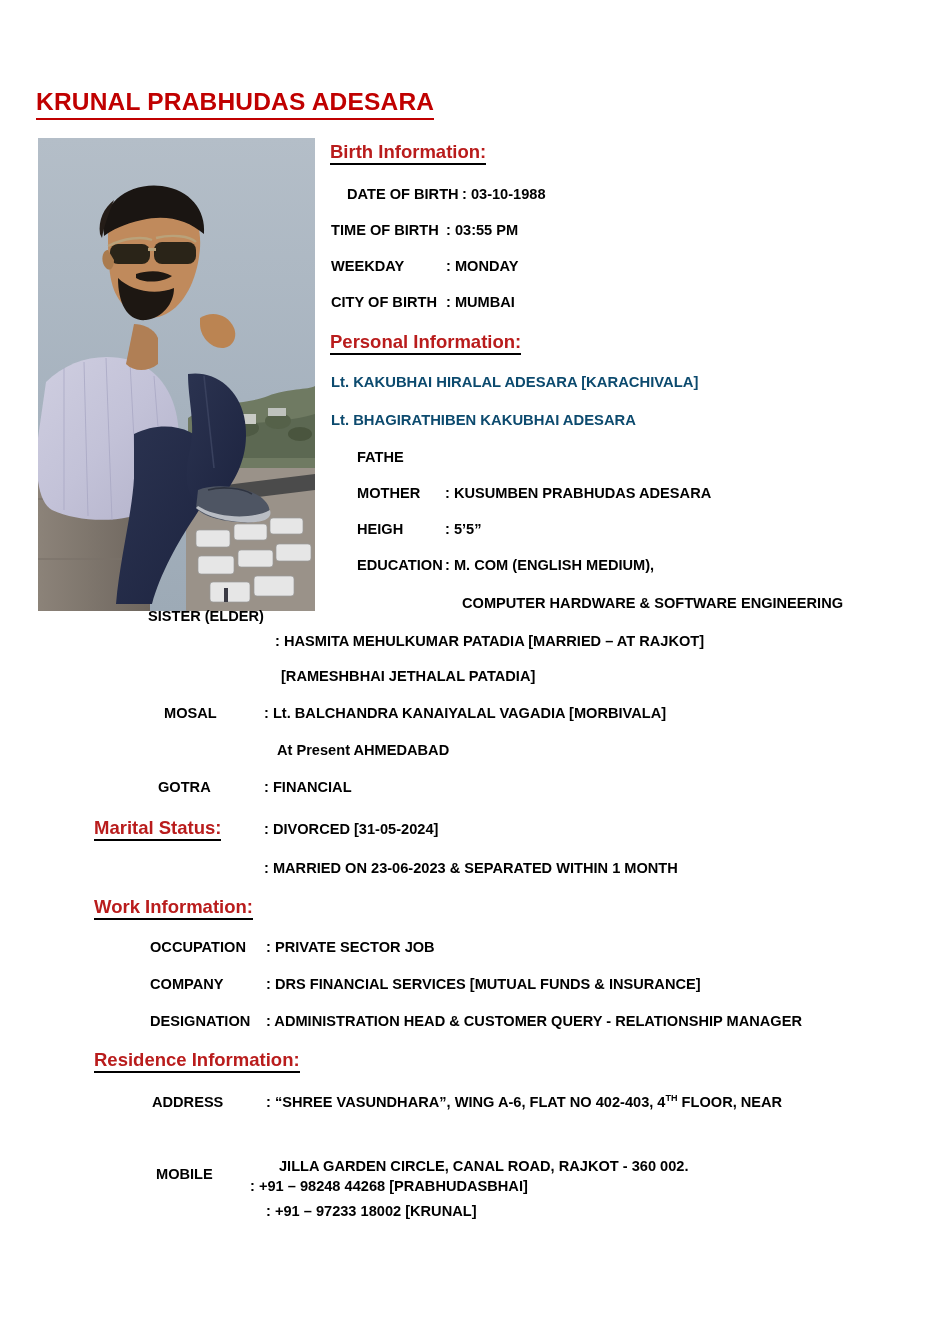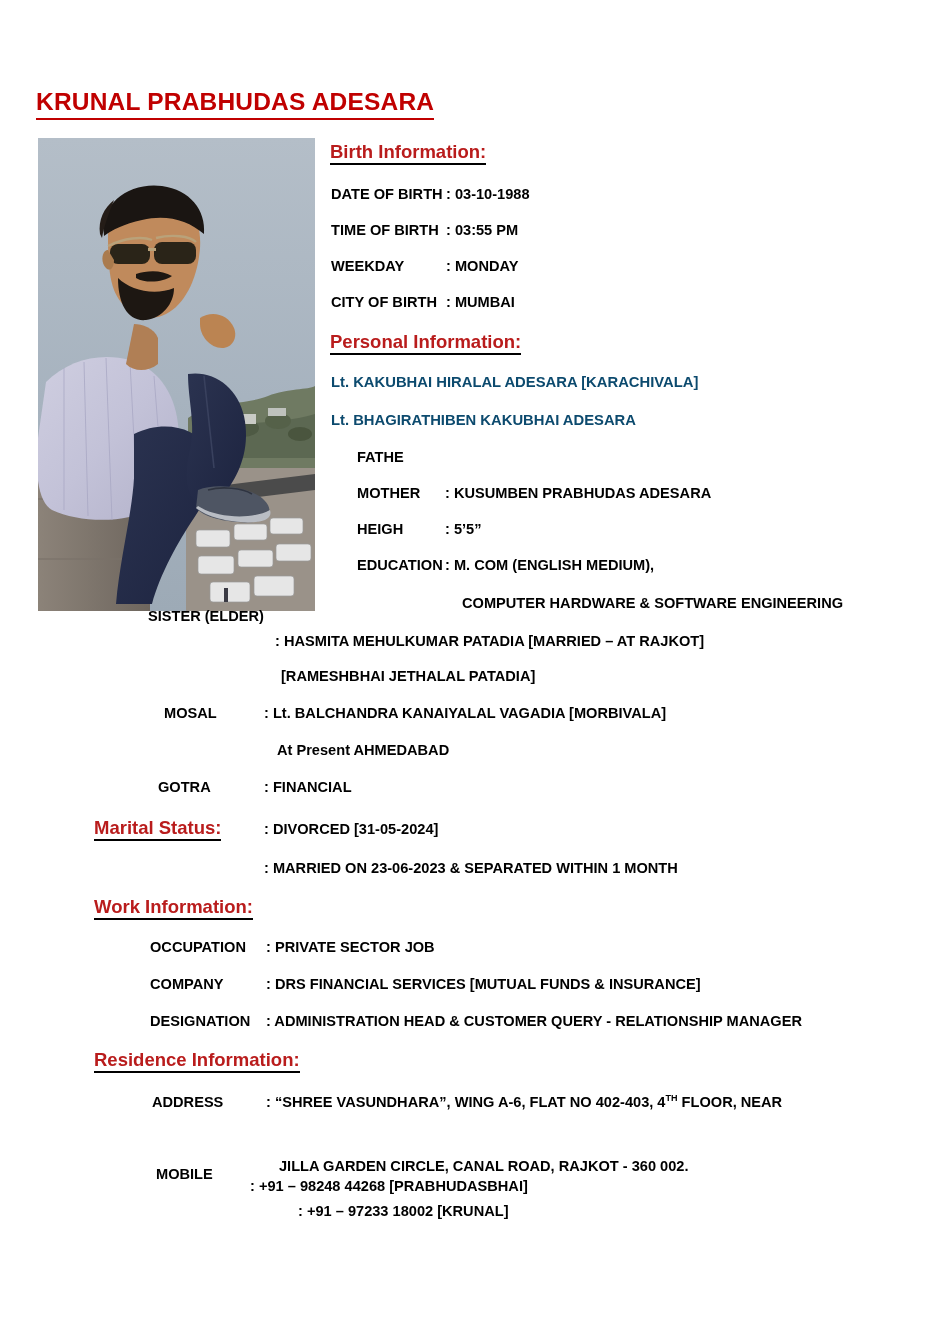--- a/index.html
+++ b/index.html
@@ -178,21 +178,21 @@
     <path d="M158,370 C170,380 198,386 218,384 C230,383 234,378 232,372 C214,382 178,380 160,368 Z" fill="#b9bdc4"></path>
     <path d="M170,352 C184,348 204,350 214,356" stroke="#2f3440" stroke-width="1.6" fill="none"></path>
 
     <path d="M162,180 C174,172 190,176 196,190 C200,200 194,210 184,210 C172,210 162,198 162,186 Z" fill="#bb8452"></path>
   </svg>
 </div>
 
 <div class="section-head" style="left:330px; top:142px;">Birth Information:</div>
 
 <div class="row" style="left:331px; top:186px;">
-  <span class="lbl" style="width:115px;">DATE OF BIRTH</span>
+  <span class="lbl" style="width:115px;margin-left:16px;">DATE OF BIRTH</span>
   <span class="val">: 03-10-1988</span>
 </div>
 <div class="row" style="left:331px; top:222px;">
   <span class="lbl" style="width:115px;">TIME OF BIRTH</span>
   <span class="val">: 03:55 PM</span>
 </div>
 <div class="row" style="left:331px; top:258px;">
   <span class="lbl" style="width:115px;">WEEKDAY</span>
   <span class="val">: MONDAY</span>
 </div>
@@ -252,13 +252,13 @@
 <div class="section-head" style="left:94px; top:1050px;">Residence Information:</div>
 
 <div class="line" style="left:152px; top:1094px;">ADDRESS</div>
 <div class="line" style="left:266px; top:1094px;">
   <span>: “SHREE VASUNDHARA”, WING A-6, FLAT NO 402-403, 4</span><sup>TH</sup><span> FLOOR, NEAR</span>
 </div>
 <div class="line" style="left:279px; top:1131px;margin-top:27px;">JILLA GARDEN CIRCLE, CANAL ROAD, RAJKOT - 360 002.</div>
 
 <div class="line" style="left:156px; top:1166px;">MOBILE</div>
 <div class="line" style="left:250px; top:1166px;margin-top:12px;">: +91 – 98248 44268 [PRABHUDASBHAI]</div>
-<div class="line" style="left:266px; top:1203px;margin-left:32px;">: +91 – 97233 18002 [KRUNAL]</div>
+<div class="line" style="left:266px; top:1203px;">: +91 – 97233 18002 [KRUNAL]</div>
 
 </body></html>

